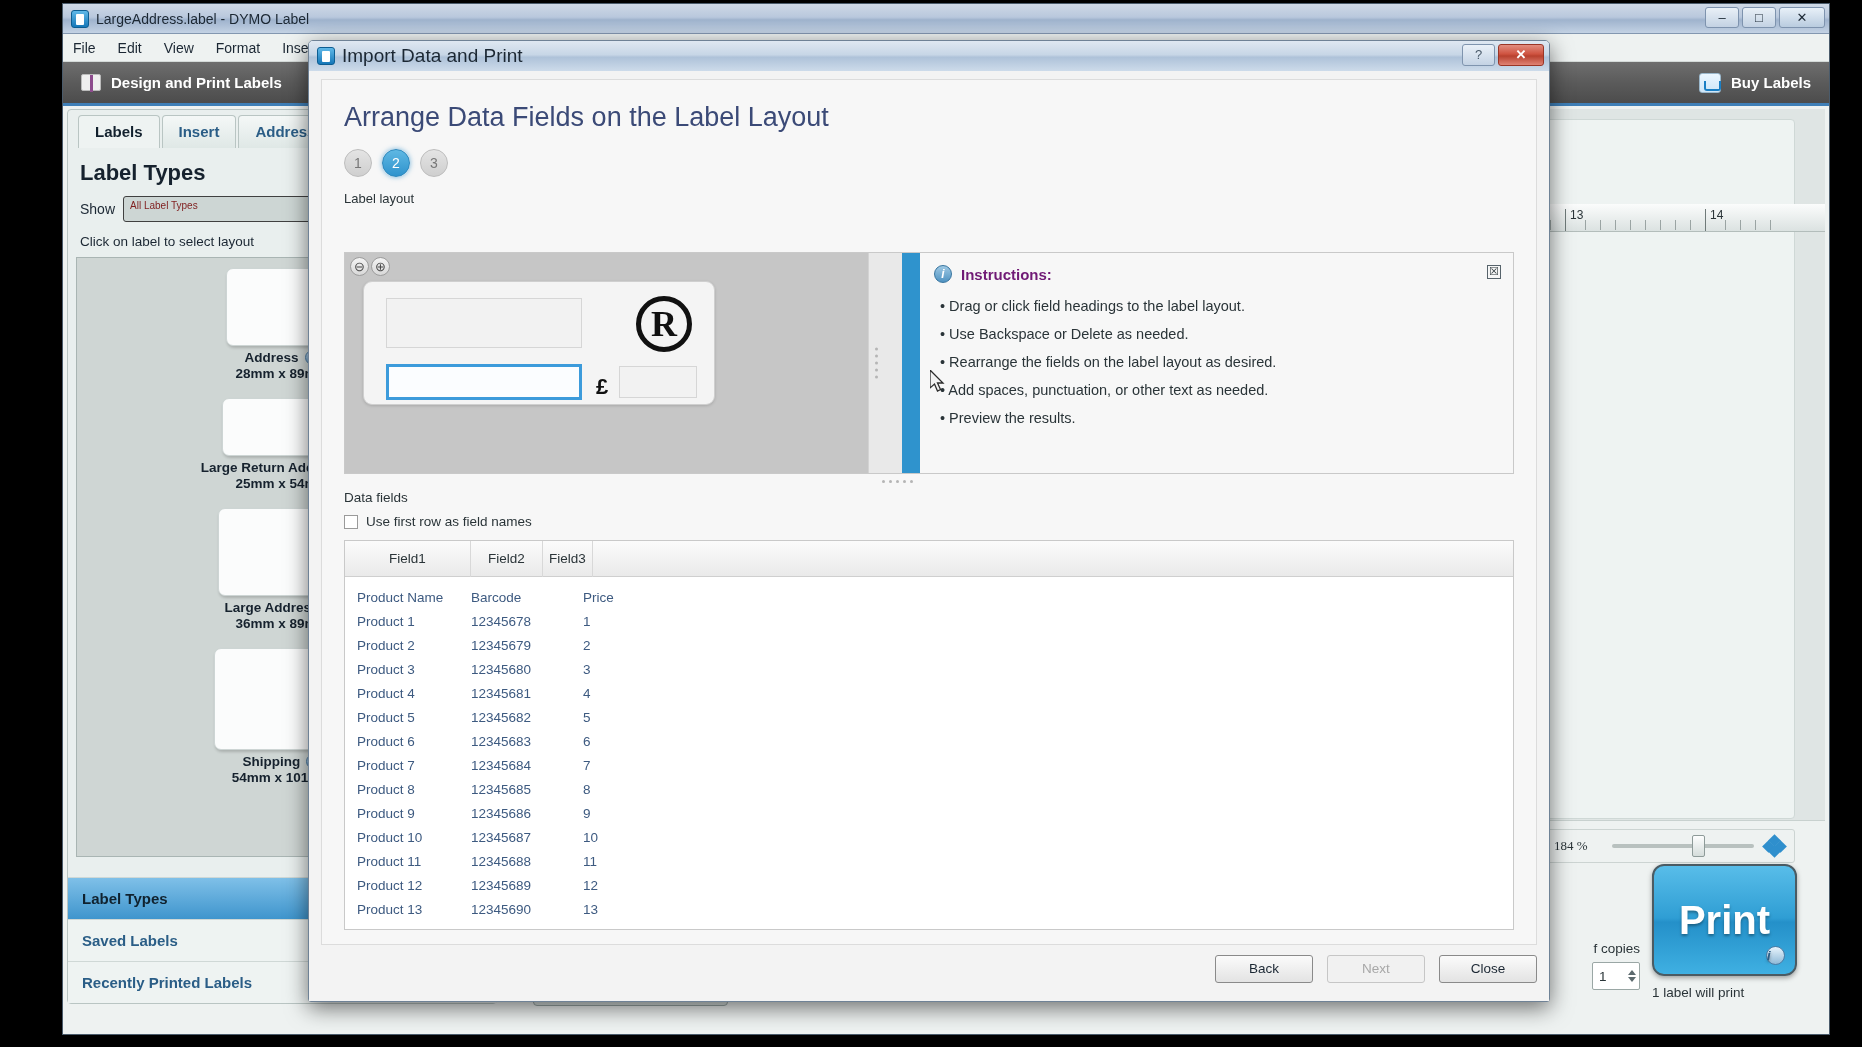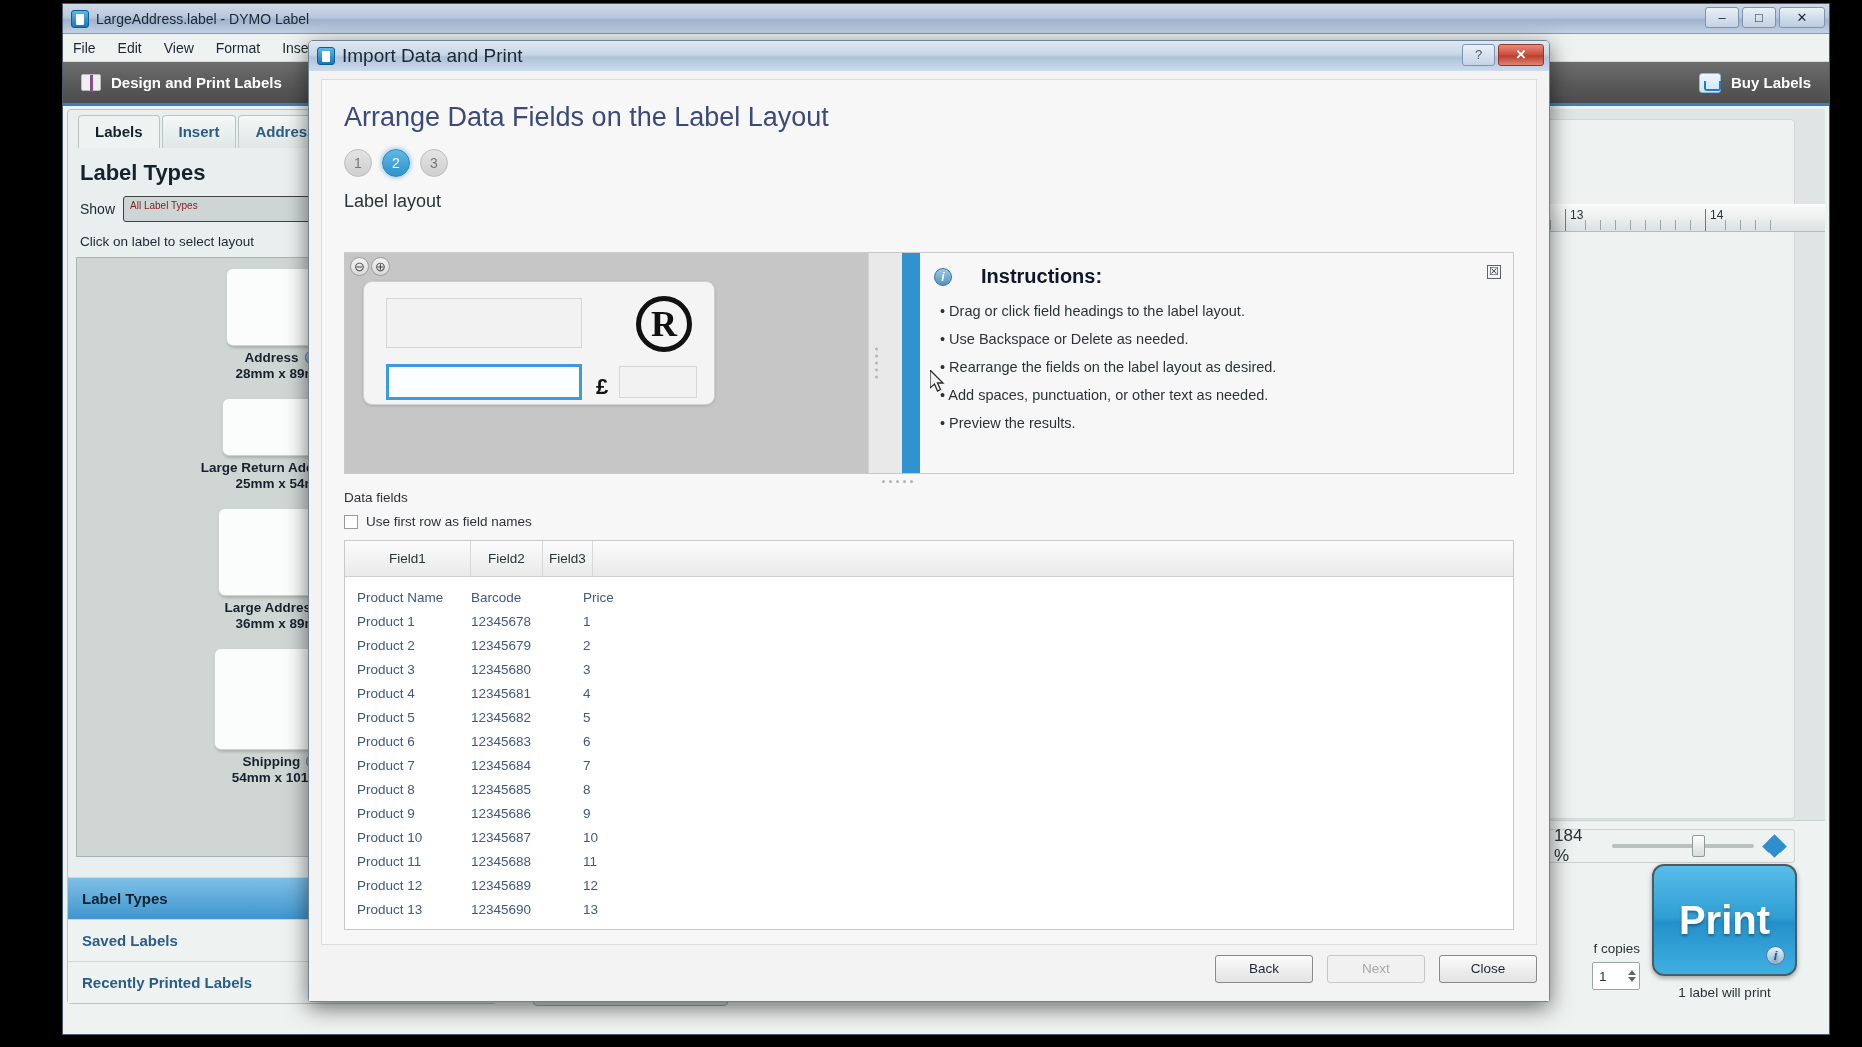--- a/index.html
+++ b/index.html
@@ -145,42 +145,42 @@
     border: 1px solid #9aa7a5; border-radius: 4px;
     display: flex; align-items: center; justify-content: space-between;
     padding: 0 6px 0 9px; font-size: 13.5px; color: #2d3a3f;
   }
   .caret { width: 0; height: 0; border-left: 5px solid transparent; border-right: 5px solid transparent; border-top: 6px solid #3a474c; }
   #zoom-row {
     position: absolute; right: 30px; top: 8px; width: 250px; height: 34px;
     display: flex; align-items: center; gap: 10px;
     background: #eef2f1; border: 1px solid #ccd4d2; border-radius: 3px; padding: 0 8px;
   }
-  #zoom-pct { font-size: 17px; color: #2a3438; width: 48px; }
+  #zoom-pct { font-size: 13px; color: #2a3438; width: 48px; font-family: Liberation Serif, serif; }
   #zoom-slider { position: relative; flex: 1; height: 4px; background: #b8c1bf; border-radius: 2px; }
   #zoom-knob {
     position: absolute; left: 56%; top: -9px; width: 13px; height: 22px;
     background: linear-gradient(to bottom,#fdfefe,#d5dddb); border: 1px solid #8e9b99; border-radius: 2px;
   }
   .diamond-icon { width: 22px; height: 20px; position: relative; }
   .diamond-icon i {
     position: absolute; width: 9px; height: 9px; background: #2f8fcd; transform: rotate(45deg);
   }
   #copies-block { position: absolute; right: 185px; bottom: 40px; text-align: right; }
   #copies-label { font-size: 13.5px; color: #2a3438; margin-bottom: 6px; }
   #copies-spin {
     width: 48px; height: 28px; background: #fff; border: 1px solid #9aa7a5; border-radius: 2px;
     display: flex; align-items: center; justify-content: space-between; padding: 0 3px 0 6px;
     font-size: 13.5px; color: #2a3438;
   }
   .spin-arrows { display: flex; flex-direction: column; gap: 2px; }
   .spin-arrows i { width: 0; height: 0; border-left: 4px solid transparent; border-right: 4px solid transparent; }
   .spin-arrows i.up { border-bottom: 5px solid #5c6a6e; }
   .spin-arrows i.dn { border-top: 5px solid #5c6a6e; }
-  #print-block { position: absolute; right: 28px; bottom: 30px; width: 145px; text-align: center; }
+  #print-block { position: absolute; right: 28px; bottom: 30px; width: 145px; text-align: left; }
   #print-button {
     width: 145px; height: 112px; border-radius: 12px;
     background: linear-gradient(to bottom,#58bde9 0%,#2f9ed4 48%,#2490c9 52%,#3fb0e2 100%);
     border: 2px solid #4b5b63; position: relative;
     box-shadow: 0 2px 5px rgba(0,0,0,.35);
     display: flex; align-items: center; justify-content: center;
     font-size: 40px; font-weight: bold; color: #fff; text-shadow: 0 2px 3px rgba(0,0,0,.35);
   }
   #print-info {
     position: absolute; right: 10px; bottom: 9px; width: 19px; height: 19px; border-radius: 50%;
@@ -224,21 +224,21 @@
   #steps { display: flex; gap: 10px; padding: 16px 0 0 22px; }
   .step {
     width: 28px; height: 28px; border-radius: 50%;
     background: linear-gradient(to bottom,#e4e4e4,#cfcfcf); border: 1px solid #bdbdbd;
     color: #777; font-size: 14px; line-height: 26px; text-align: center;
   }
   .step.active {
     background: linear-gradient(to bottom,#5fb8e3,#2f93cd); border-color: #2b87bd;
     color: #fff; box-shadow: 0 0 5px rgba(60,150,205,.7);
   }
-  .sect-label { font-size: 18px; color: #2a3438; padding: 14px 0 5px 22px; }
+  .sect-label { font-size: 13px; color: #2a3438; padding: 14px 0 5px 22px; }
   #layout-area {
     position: absolute; left: 22px; right: 22px; top: 172px; height: 222px;
     border: 1px solid #c9c9c9; background: #fff; display: flex;
   }
   #layout-canvas { position: relative; width: 523px; background: #c6c6c6; flex: none; }
   #zoom-tools { position: absolute; left: 5px; top: 4px; display: flex; gap: 2px; }
   .ztool {
     width: 19px; height: 19px; border-radius: 50%;
     background: linear-gradient(to bottom,#f3f3f3,#d9d9d9); border: 1px solid #9d9d9d;
     color: #4a4a4a; font-size: 13px; line-height: 17px; text-align: center;
@@ -271,21 +271,21 @@
   }
   #split-grip i { width: 3px; height: 3px; background: #b5b5b5; border-radius: 50%; }
   #accent-bar { width: 18px; background: #2f93cd; flex: none; }
   #instructions { flex: 1; background: #f7f7f7; padding: 12px 16px 0 14px; position: relative; }
   #instr-head { display: flex; align-items: center; gap: 9px; margin-bottom: 9px; }
   .i-icon {
     width: 18px; height: 18px; border-radius: 50%;
     background: linear-gradient(to bottom,#9fc9e4,#4f93c2); border: 1px solid #36749f;
     color: #fff; font-size: 12px; font-weight: bold; font-style: italic; line-height: 16px; text-align: center;
   }
-  #instr-title { font-size: 20px; font-weight: bold; color: #0f172a; margin-left: 20px; }
+  #instr-title { font-size: 15px; font-weight: bold; color: #701a75; }
   #instr-close {
     position: absolute; right: 12px; top: 12px; width: 14px; height: 14px;
     border: 1px solid #57636b; color: #2a3438; font-size: 11px; line-height: 11px; text-align: center;
   }
   .instr-li { font-size: 14.5px; color: #2a3438; line-height: 28px; padding-left: 6px; }
   .instr-li:before { content: "• "; color: #2a3438; }
   #hsplit-grip { position: absolute; left: 560px; top: 400px; display: flex; gap: 4px; }
   #hsplit-grip i { width: 3px; height: 3px; background: #b5b5b5; border-radius: 50%; }
   #datafields-label { position: absolute; left: 22px; top: 410px; font-size: 13.5px; color: #2a3438; }
   #firstrow-row {

